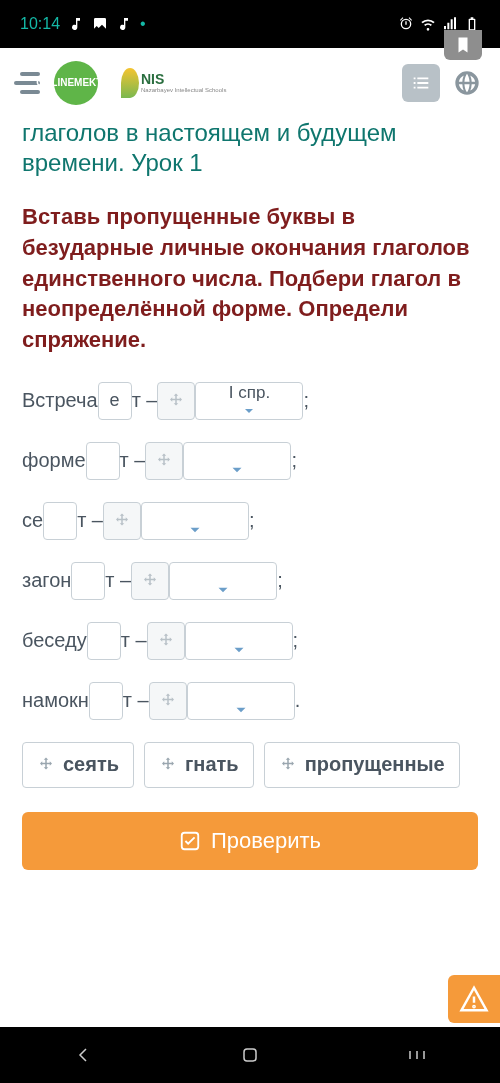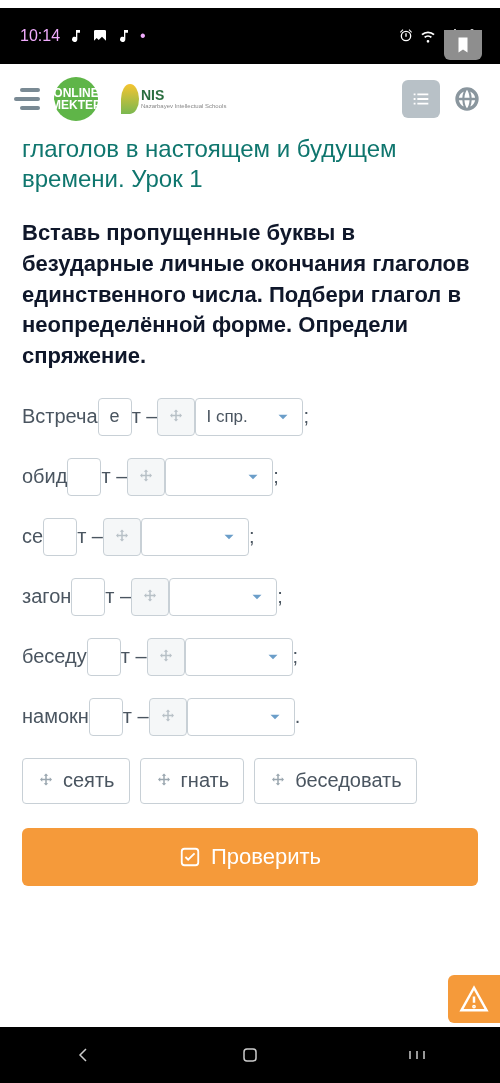--- a/index.html
+++ b/index.html
@@ -1,53 +1,53 @@
 <!DOCTYPE html>
 <html><head>
 <meta charset="utf-8">
 <style>
 * { margin:0; padding:0; box-sizing:border-box; font-family:Arial,sans-serif; }
 body { width:500px; height:1083px; background:#fff; position:relative; overflow:hidden; }
 
-.status-bar { background:#000; color:#f0abfc; height:56px; display:flex; align-items:center; padding:0 20px; font-size:16px; justify-content:space-between;margin-top:8px; }
+.status-bar { background:#000; color:#14b8a6; height:48px; display:flex; align-items:center; padding:0 20px; font-size:16px; justify-content:space-between; }
 .status-left { display:flex; align-items:center; gap:8px; }
 .status-right { display:flex; align-items:center; gap:6px; }
 .status-ic { width:16px; height:16px; fill:#fff; }
 
 .bookmark-tab { position:absolute; right:18px; top:30px; width:38px; height:30px; background:#8e8e8e; border-radius:0 0 6px 6px; display:flex; align-items:center; justify-content:center; z-index:5;}
 .bookmark-tab svg { fill:#fff; }
 
 .app-header { height:70px; display:flex; align-items:center; padding:0 14px; gap:8px; }
 .menu-lines { display:flex; flex-direction:column; gap:5px; margin-right:6px;}
 .menu-lines span { width:26px; height:4px; background:#7a8a94; border-radius:2px; }
 .menu-lines span:first-child { margin-left:6px; width:20px;}
 .menu-lines span:nth-child(2){ width:26px;}
 .menu-lines span:nth-child(3){ margin-left:6px; width:20px;}
-.logo-online { width:44px; height:44px; background:#5fb548; border-radius:50%; color:#fff; font-size:12px; font-weight:bold; display:flex; flex-direction:column; align-items:center; justify-content:center; line-height:1; }
+.logo-online { width:44px; height:44px; background:#5fb548; border-radius:50%; color:#fff; font-size:10px; font-weight:bold; display:flex; flex-direction:row; align-items:center; justify-content:center; line-height:1; }
 .logo-nis { display:flex; align-items:center; gap:2px;padding-left:15px; }
 .logo-nis .leaf { width:18px; height:30px; background:linear-gradient(#f5c430,#7ab850); border-radius:50% 50% 50% 0; }
 .logo-nis .txt { font-size:6px; color:#888; line-height:1.1; }
 .logo-nis .txt .n { font-size:14px; font-weight:bold; color:#2a6e3f; }
 .header-spacer { flex:1; }
 .header-btn { width:38px; height:38px; background:#b8c1c7; border-radius:6px; display:flex; align-items:center; justify-content:center; margin-left:8px; }
 .globe-btn { width:38px; height:38px; display:flex; align-items:center; justify-content:center; }
 .globe-btn svg { fill:#8a969e; }
 
 .content { padding:0 22px; color:#4a5560; }
 .lesson-title { font-size:24px; line-height:1.25; color:#0f766e; margin-bottom:24px; }
-.instructions { font-size:22px; font-weight:bold; line-height:1.4; color:#0f172a; margin-bottom:26px;margin-top:24px; }
+.instructions { font-size:22px; font-weight:bold; line-height:1.4; color:#7f1d1d; margin-bottom:26px;margin-top:24px; }
 
 .exercise-row { display:flex; align-items:center; gap:0; margin-bottom:22px; font-size:20px; color:#4a5560; flex-wrap:wrap; }
 .letter-input { width:34px; height:38px; border:1px solid #c8d0d6; border-radius:4px; text-align:center; font-size:18px; color:#4a5560; background:#fff; }
 .drop-target { width:38px; height:38px; border:1px solid #c8d0d6; border-radius:4px; background:#f5f7f8; display:flex; align-items:center; justify-content:center; }
 .drop-target svg { fill:#b8c1c7; width:18px; height:18px; }
-.select-box { height:38px; min-width:108px; border:1px solid #c8d0d6; border-radius:4px; background:#fff; display:flex; align-items:center; justify-content:space-between; padding:0 10px; font-size:17px; color:#4a5560; }
+.select-box { height:38px; min-width:108px; border:1px solid #c8d0d6; border-radius:4px; background:#fff; display:flex; align-items:center; justify-content:space-between; padding:0 10px; font-size:17px; color:#4a5560;flex-direction:column; }
 .select-box svg { fill:#6b9ec9; width:18px; height:18px; }
 
-.word-bank { display:flex; flex-wrap:wrap; gap:10px; margin-top:4px; margin-bottom:24px; }
+.word-bank { display:flex; flex-wrap:wrap; gap:10px; margin-top:4px; margin-bottom:24px;font-weight:bold; }
 .word-chip { height:46px; border:1px solid #c8d0d6; border-radius:4px; background:#fff; display:flex; align-items:center; padding:0 14px; gap:8px; font-size:20px; color:#4a5560; }
 .word-chip svg { fill:#9aa6af; width:18px; height:18px; }
 
 .check-button { margin:0 22px; height:58px; background:#f59a3a; border-radius:6px; display:flex; align-items:center; justify-content:center; gap:10px; color:#fff; font-size:22px; }
 .check-button svg { fill:#fff; stroke:#fff; }
 
 .warning-badge { position:absolute; right:0; bottom:60px; width:52px; height:48px; background:#f59a3a; border-radius:6px 0 0 6px; display:flex; align-items:center; justify-content:center; }
 .warning-badge svg { fill:none; stroke:#fff; stroke-width:2; }
 
 .nav-bar { position:absolute; bottom:0; left:0; right:0; height:56px; background:#000; display:flex; align-items:center; justify-content:space-around; }
@@ -137,21 +137,21 @@
         </div>
         <div class="select-box">
           <span>I спр.</span>
           <svg viewBox="0 0 24 24">
             <path d="M6 9l6 6 6-6z"></path>
           </svg>
         </div>
         <span>;</span>
       </div>
       <div class="exercise-row">
-        <span>обид</span>
+        <span>форме</span>
         <input class="letter-input" value="" style="">
         <span>т –</span>
         <div class="drop-target">
           <svg viewBox="0 0 24 24">
             <path d="M12 2l3 3h-2v4h4V7l3 3-3 3v-2h-4v4h2l-3 3-3-3h2v-4H7v2l-3-3 3-3v2h4V5H9z"></path>
           </svg>
         </div>
         <div class="select-box">
           <span></span>
           <svg viewBox="0 0 24 24">
@@ -239,21 +239,21 @@
       <div class="word-chip">
         <svg viewBox="0 0 24 24">
           <path d="M12 2l3 3h-2v4h4V7l3 3-3 3v-2h-4v4h2l-3 3-3-3h2v-4H7v2l-3-3 3-3v2h4V5H9z"></path>
         </svg>
         <span>гнать</span>
       </div>
       <div class="word-chip">
         <svg viewBox="0 0 24 24">
           <path d="M12 2l3 3h-2v4h4V7l3 3-3 3v-2h-4v4h2l-3 3-3-3h2v-4H7v2l-3-3 3-3v2h4V5H9z"></path>
         </svg>
-        <span>беседовать</span>
+        <span>пропущенные</span>
       </div>
     </div>
 </div>
 
 <div class="check-button">
   <svg width="22" height="22" viewBox="0 0 24 24">
       <rect x="3" y="3" width="18" height="18" rx="3" fill="none" stroke="#fff" stroke-width="2"></rect>
       <path d="M7 12l3 3 7-7" fill="none" stroke="#fff" stroke-width="2"></path>
     </svg>
   <span>Проверить</span>

